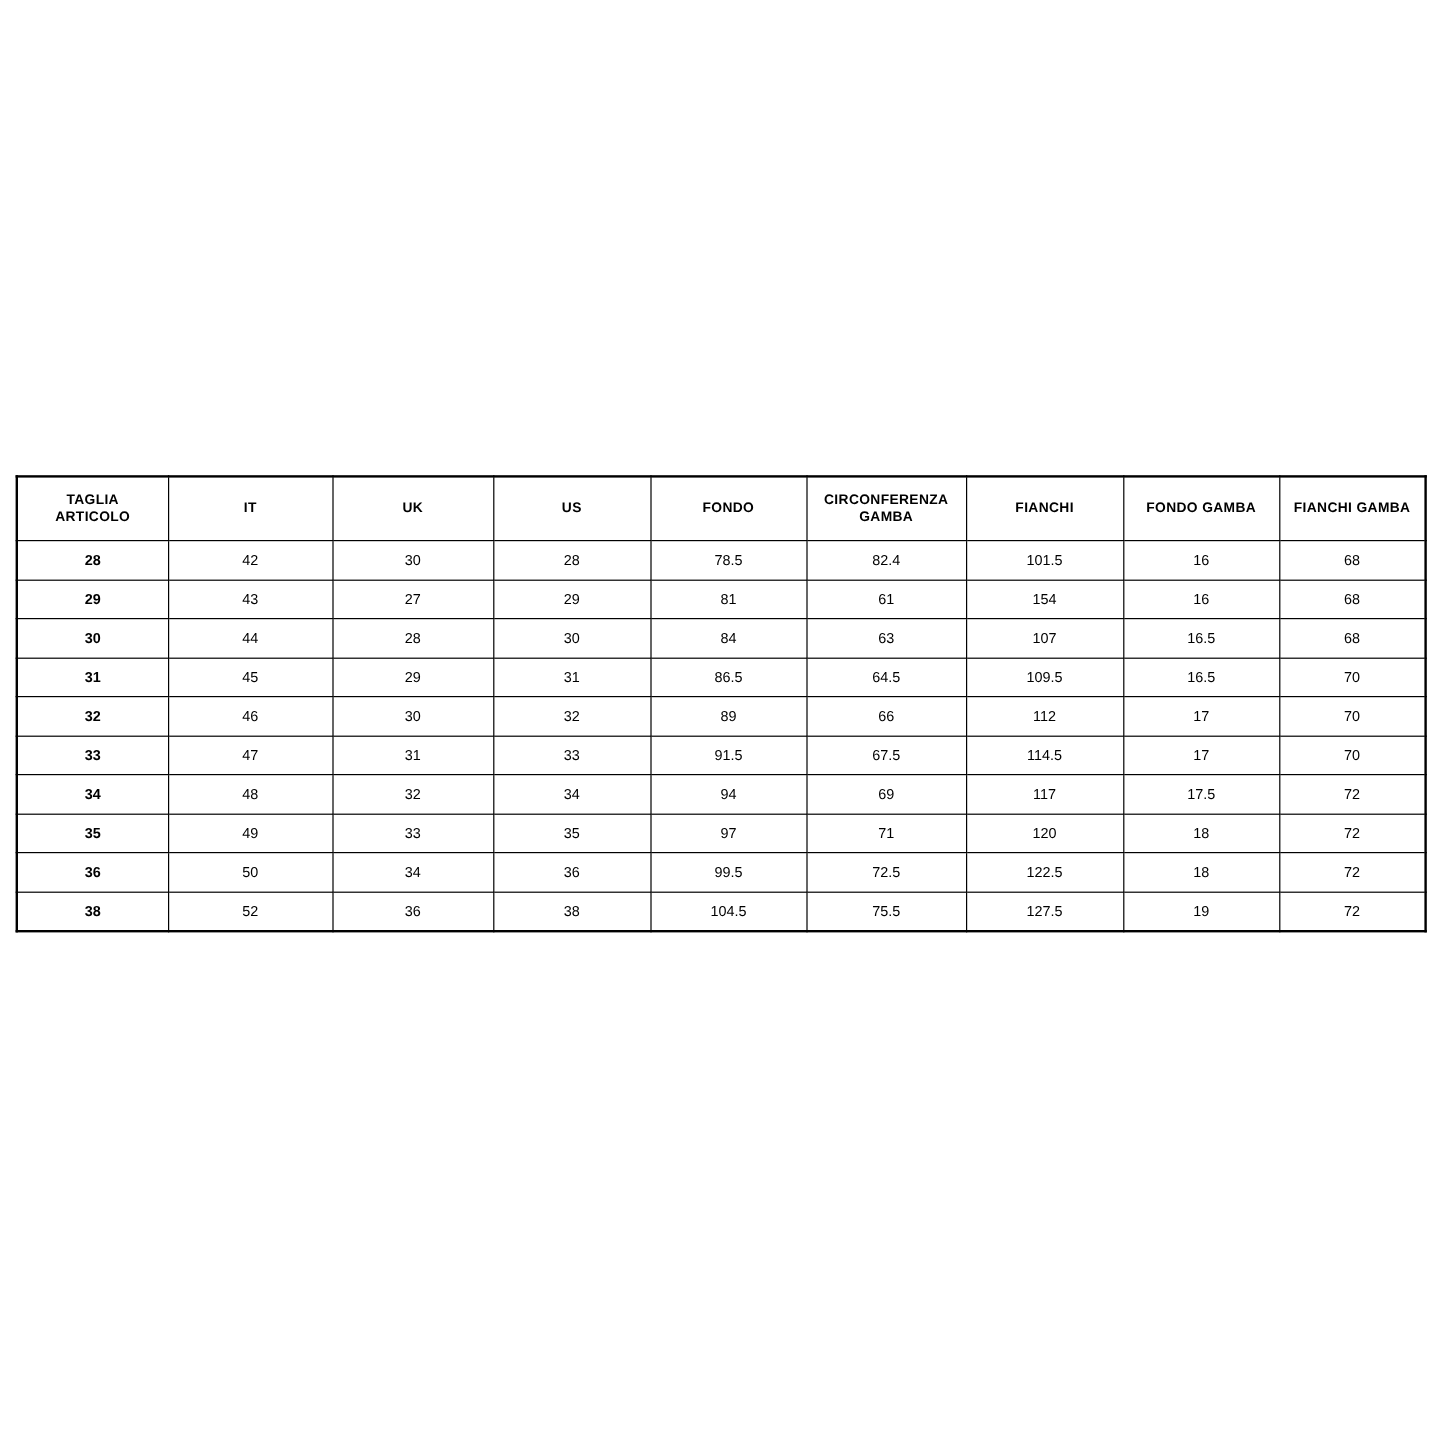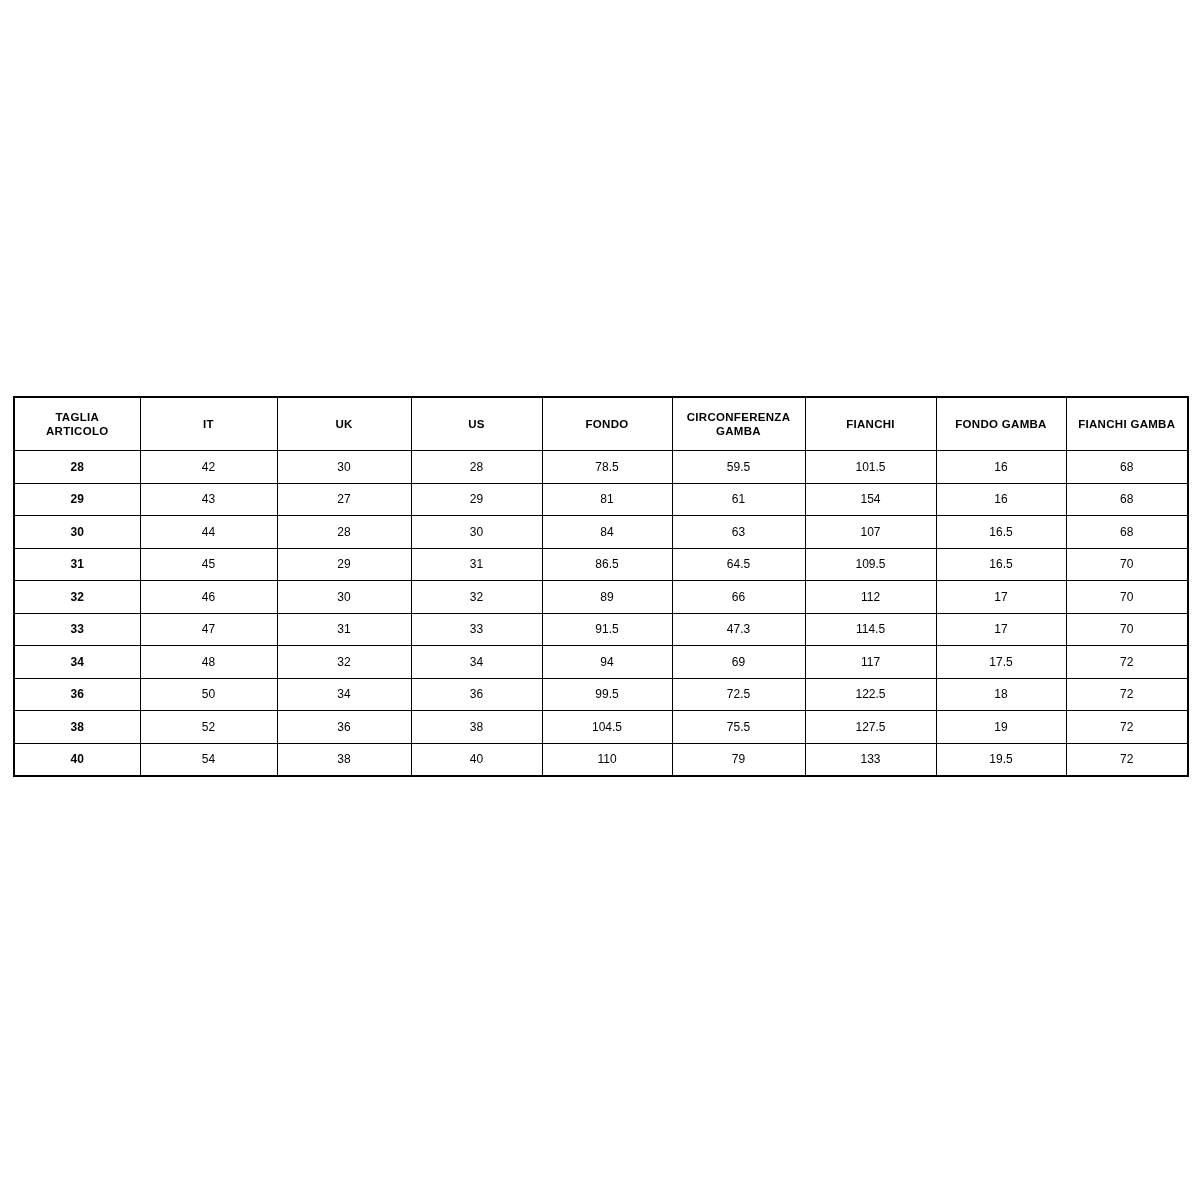--- a/index.html
+++ b/index.html
@@ -97,21 +97,21 @@
         <th>FIANCHI GAMBA</th>
       </tr>
     </thead>
     <tbody id="chart-body">
         <tr>
           <td class="first-col">28</td>
           <td>42</td>
           <td>30</td>
           <td>28</td>
           <td>78.5</td>
-          <td>59.5</td>
+          <td>82.4</td>
           <td>101.5</td>
           <td>16</td>
           <td>68</td>
         </tr>
         <tr>
           <td class="first-col">29</td>
           <td>43</td>
           <td>27</td>
           <td>29</td>
           <td>81</td>
@@ -152,37 +152,48 @@
           <td>112</td>
           <td>17</td>
           <td>70</td>
         </tr>
         <tr>
           <td class="first-col">33</td>
           <td>47</td>
           <td>31</td>
           <td>33</td>
           <td>91.5</td>
-          <td>47.3</td>
+          <td>67.5</td>
           <td>114.5</td>
           <td>17</td>
           <td>70</td>
         </tr>
         <tr>
           <td class="first-col">34</td>
           <td>48</td>
           <td>32</td>
           <td>34</td>
           <td>94</td>
           <td>69</td>
           <td>117</td>
           <td>17.5</td>
           <td>72</td>
         </tr>
         <tr>
+          <td class="first-col">35</td>
+          <td>49</td>
+          <td>33</td>
+          <td>35</td>
+          <td>97</td>
+          <td>71</td>
+          <td>120</td>
+          <td>18</td>
+          <td>72</td>
+        </tr>
+        <tr>
           <td class="first-col">36</td>
           <td>50</td>
           <td>34</td>
           <td>36</td>
           <td>99.5</td>
           <td>72.5</td>
           <td>122.5</td>
           <td>18</td>
           <td>72</td>
         </tr>
@@ -190,26 +201,15 @@
           <td class="first-col">38</td>
           <td>52</td>
           <td>36</td>
           <td>38</td>
           <td>104.5</td>
           <td>75.5</td>
           <td>127.5</td>
           <td>19</td>
           <td>72</td>
         </tr>
-        <tr>
-          <td class="first-col">40</td>
-          <td>54</td>
-          <td>38</td>
-          <td>40</td>
-          <td>110</td>
-          <td>79</td>
-          <td>133</td>
-          <td>19.5</td>
-          <td>72</td>
-        </tr>
       </tbody>
   </table>
 </div>
 
 </body></html>

